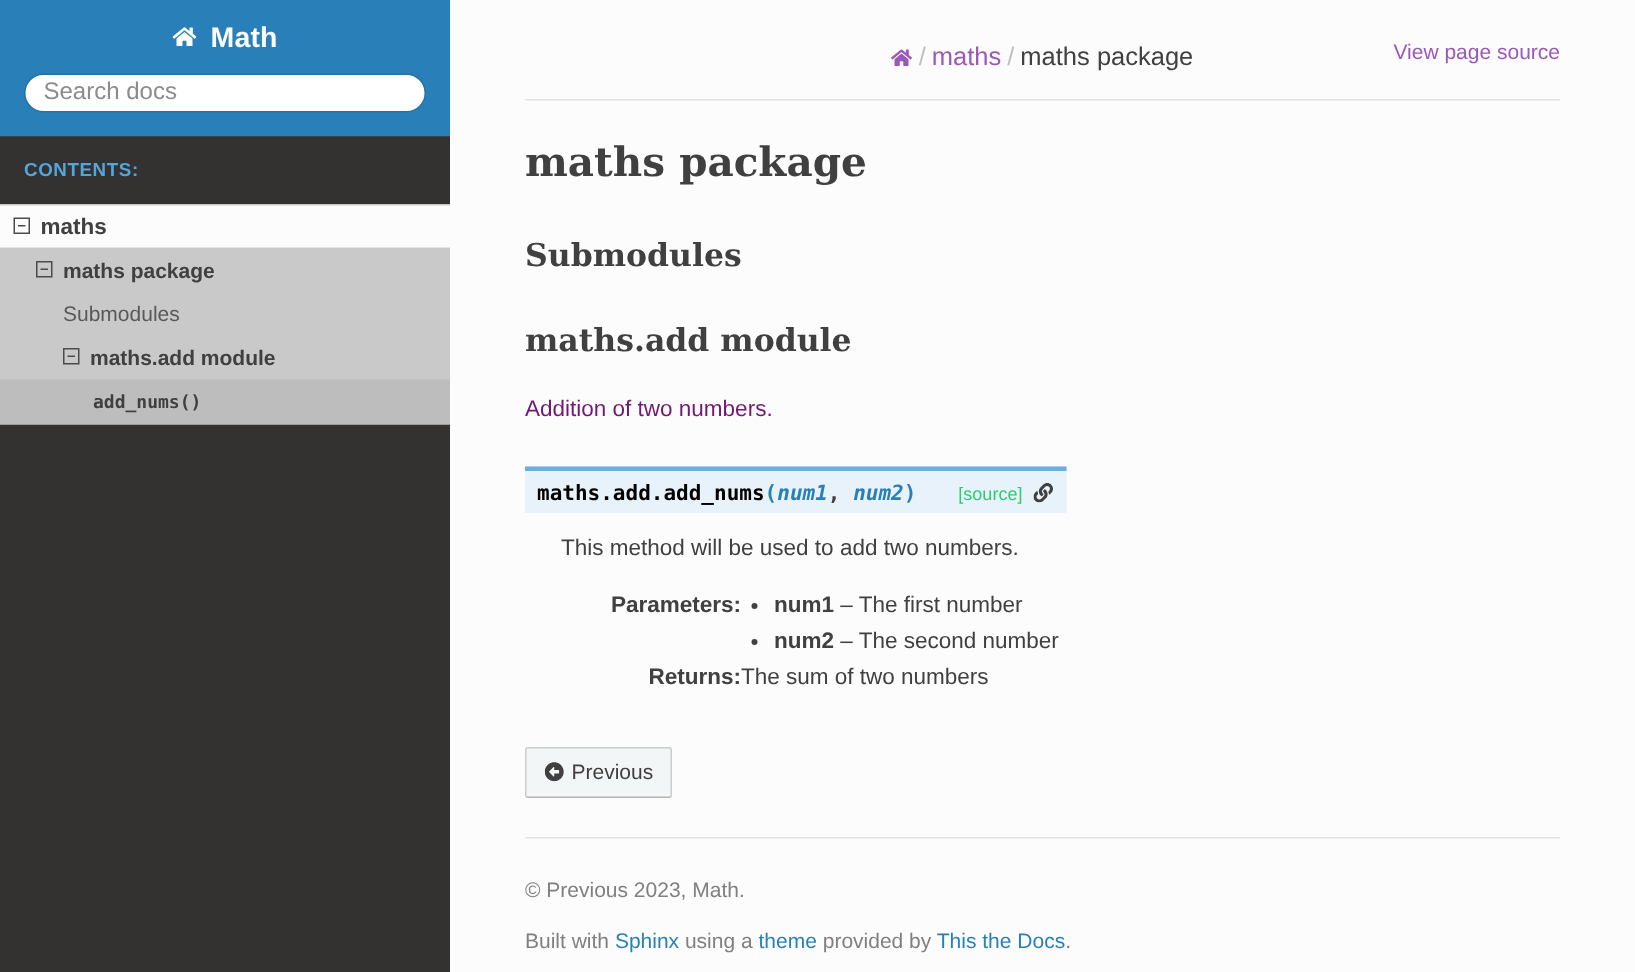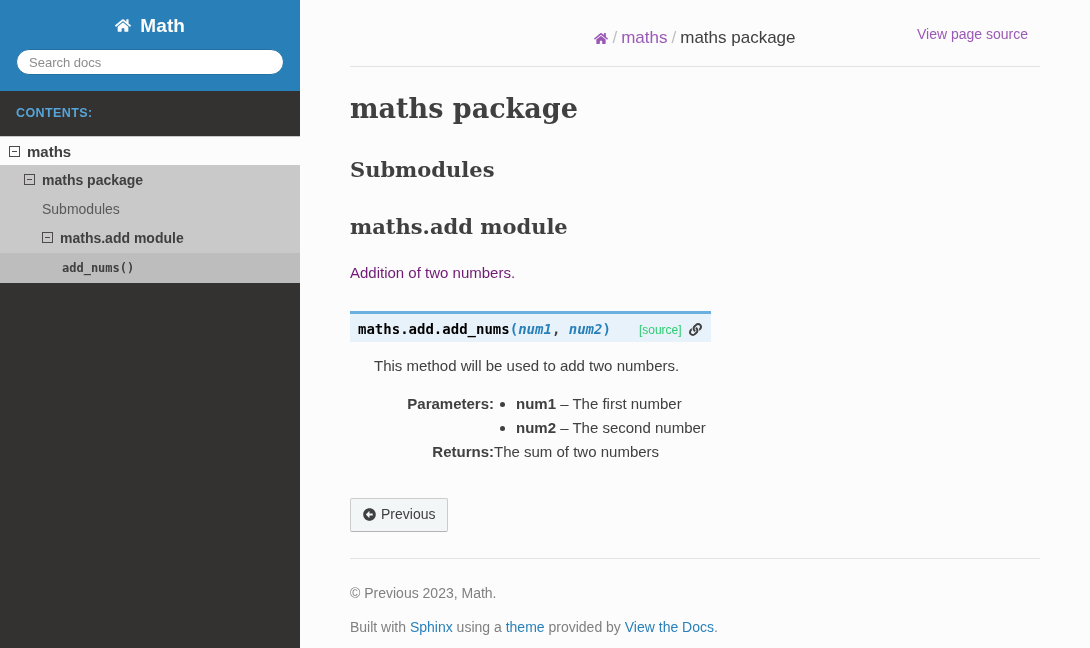--- a/index.html
+++ b/index.html
@@ -42,21 +42,21 @@
   }
   .side-brand .home-icon { display: inline-block; vertical-align: -1px; margin-right: 4px; }
   .search-form { margin: 0; padding: 0; }
   .search-input {
     display: block;
     width: 100%;
     height: 26px;
     border: 1px solid #2472a4;
     border-radius: 50px;
     padding: 0 12px;
-    font-size: 13px;
+    font-size: 16px;
     color: #404040;
     background: #fff;
     outline: none;
     font-family: "Liberation Sans", sans-serif;
   }
   .search-input::placeholder { color: #8c8c8c; opacity: 1; }
 
   .wy-menu-caption {
     color: #55a5d9;
     font-size: 12.5px;
@@ -162,21 +162,21 @@
     font-size: 17px;
     color: #404040;
     line-height: 20px;
     text-align: center;
   }
   .breadcrumbs li { display: inline; }
   .breadcrumbs a { color: #9B59B6; text-decoration: none; }
   .breadcrumbs .sep { color: #bfbfbf; padding: 0 4px; }
   .bc-home-icon { display: inline-block; vertical-align: -2px; }
   .page-source {
-    position: absolute; right: 12px; top: 24px;
+    position: absolute; right: 0; top: 24px;
     font-size: 14px;
     color: #9B59B6;
     text-decoration: none;
     line-height: 20px;
   }
 
   
   h1 {
     font-family: "DejaVu Serif", "Liberation Serif", serif;
     font-weight: bold;
@@ -409,18 +409,18 @@
                 <path fill="#404040" d="M256 504C119 504 8 393 8 256S119 8 256 8s248 111 248 248-111 248-248 248zm116-292H256v-70.9c0-10.7-13-16.1-20.5-8.5L121.2 247.5c-4.7 4.7-4.7 12.2 0 16.9l114.3 114.9c7.6 7.6 20.5 2.2 20.5-8.5V300h116c6.6 0 12-5.4 12-12v-64c0-6.6-5.4-12-12-12z"></path>
               </svg>
           </span><span>Previous</span>
         </a>
       </div>
 
       <hr class="footer-rule">
 
       <footer>
         <p class="copyright">© Previous 2023, Math.</p>
-        <p class="built-with"><span>Built with </span><a href="#">Sphinx</a><span> using a </span><a href="#">theme</a><span> provided by </span><a href="#">View the Docs</a><span>.</span></p>
+        <p class="built-with"><span>Built with </span><a href="#">Sphinx</a><span> using a </span><a href="#">theme</a><span> provided by </span><a href="#">This the Docs</a><span>.</span></p>
       </footer>
 
     </div>
   </section>
 </div>
 
 </body></html>

